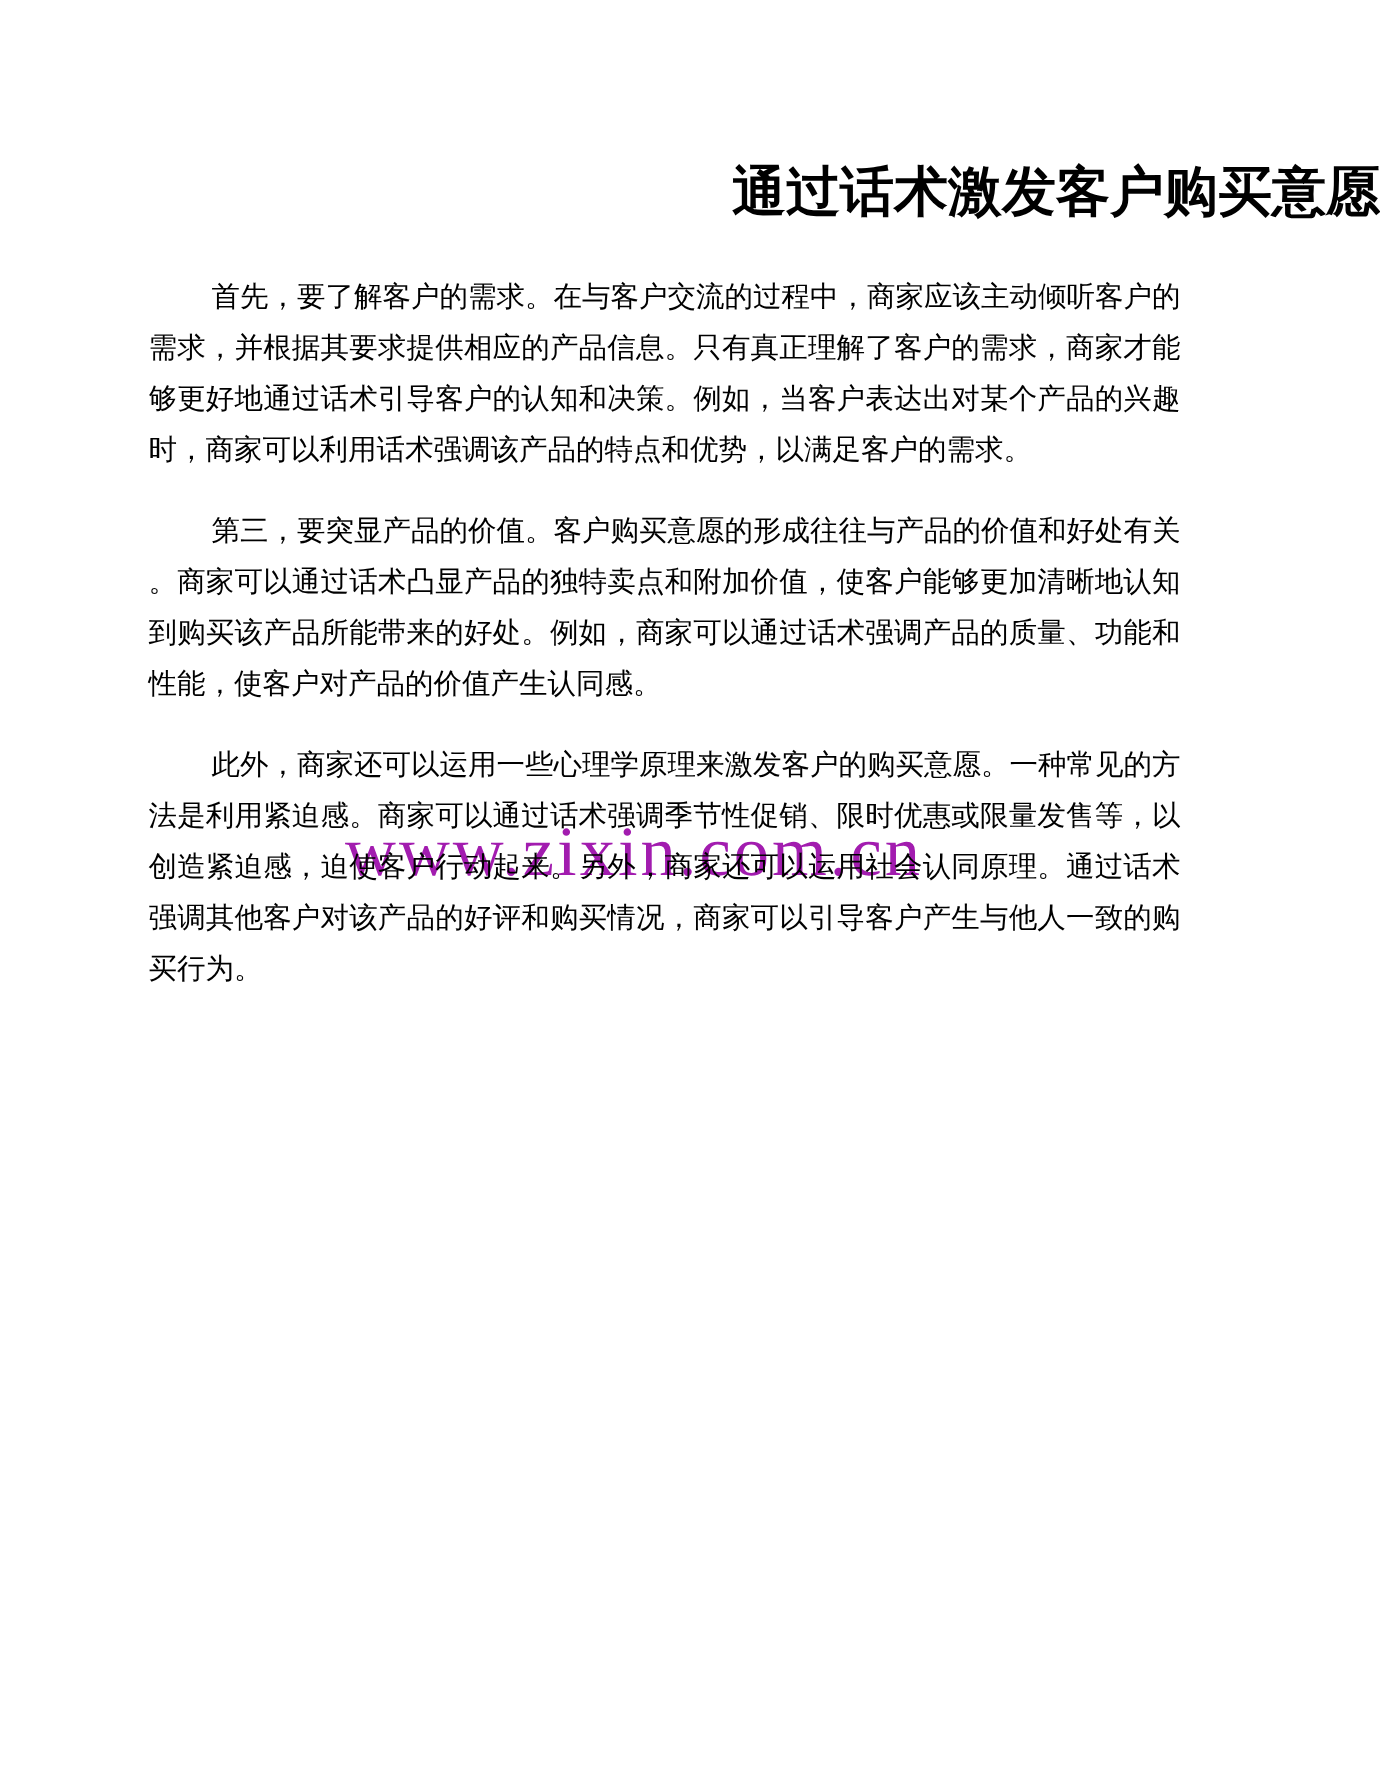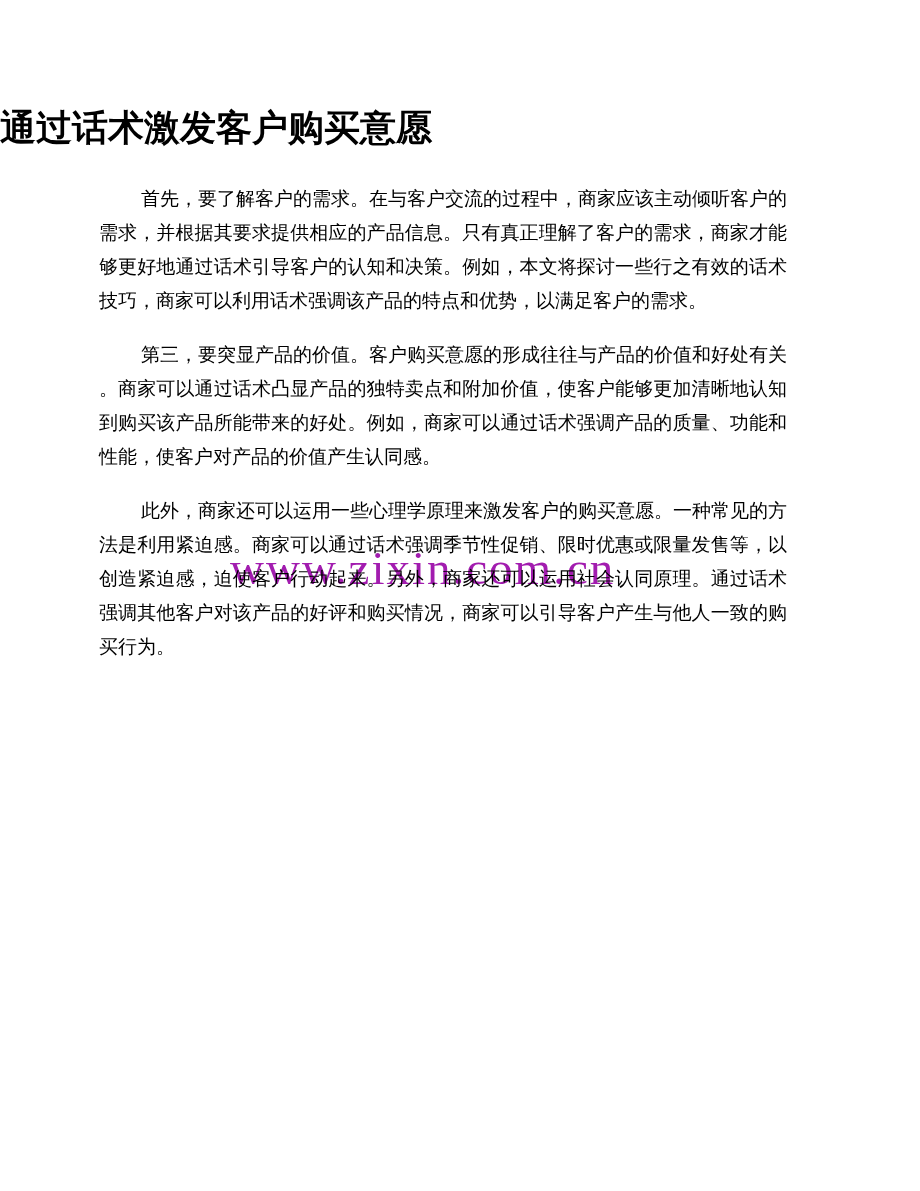--- a/index.html
+++ b/index.html
@@ -25,21 +25,21 @@
     color: #a21caf;
     white-space: nowrap;
     user-select: none;
   }
   .doc-title {
     position: relative;
     z-index: 1;
     margin: 0;
     padding-top: 104px;
     width: 920px;
-    text-align: left;
+    text-align: right;
     font-family: "Liberation Sans", "DejaVu Sans", sans-serif;
     font-weight: bold;
     font-size: 36px;
     line-height: 48px;
     color: #000000;
   }
   .content {
     position: relative;
     z-index: 1;
     margin: 30px 0 0 99px;
@@ -59,18 +59,18 @@
 </head>
 <body>
 
 <div class="page">
 
   <div class="watermark">www.zixin.com.cn</div>
 
   <h1 class="doc-title">通过话术激发客户购买意愿</h1>
 
   <div class="content">
-    <p>首先，要了解客户的需求。在与客户交流的过程中，商家应该主动倾听客户的需求，并根据其要求提供相应的产品信息。只有真正理解了客户的需求，商家才能够更好地通过话术引导客户的认知和决策。例如，本文将探讨一些行之有效的话术技巧，商家可以利用话术强调该产品的特点和优势，以满足客户的需求。</p>
+    <p>首先，要了解客户的需求。在与客户交流的过程中，商家应该主动倾听客户的需求，并根据其要求提供相应的产品信息。只有真正理解了客户的需求，商家才能够更好地通过话术引导客户的认知和决策。例如，当客户表达出对某个产品的兴趣时，商家可以利用话术强调该产品的特点和优势，以满足客户的需求。</p>
     <p>第三，要突显产品的价值。客户购买意愿的形成往往与产品的价值和好处有关。商家可以通过话术凸显产品的独特卖点和附加价值，使客户能够更加清晰地认知到购买该产品所能带来的好处。例如，商家可以通过话术强调产品的质量、功能和性能，使客户对产品的价值产生认同感。</p>
     <p>此外，商家还可以运用一些心理学原理来激发客户的购买意愿。一种常见的方法是利用紧迫感。商家可以通过话术强调季节性促销、限时优惠或限量发售等，以创造紧迫感，迫使客户行动起来。另外，商家还可以运用社会认同原理。通过话术强调其他客户对该产品的好评和购买情况，商家可以引导客户产生与他人一致的购买行为。</p>
   </div>
 
 </div>
 
 </body></html>

